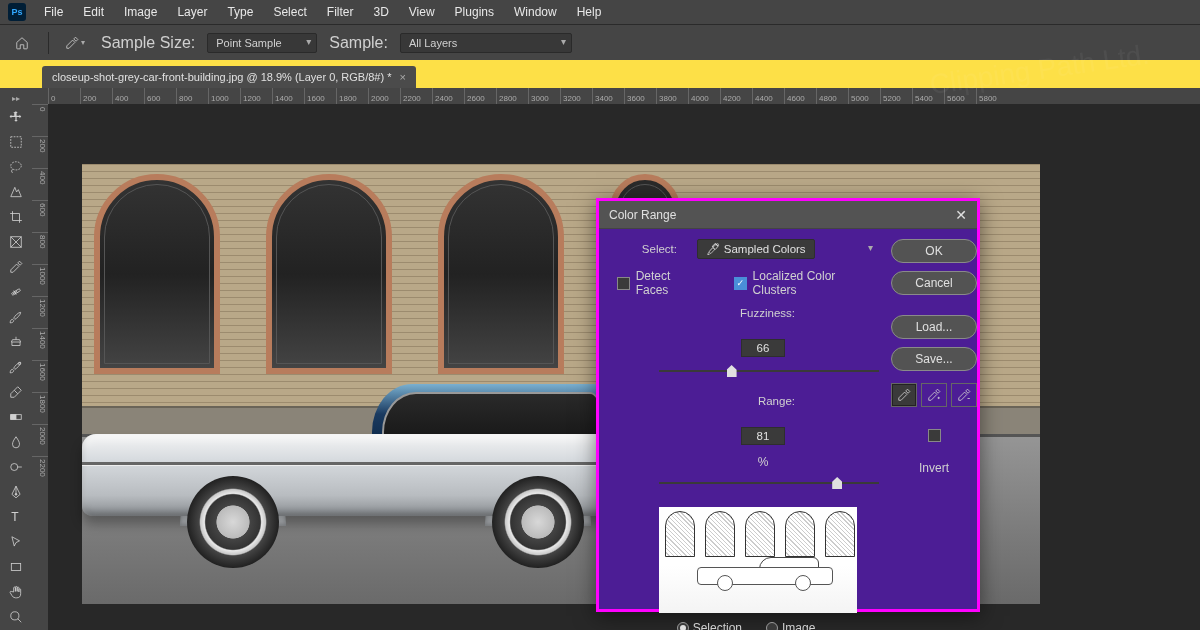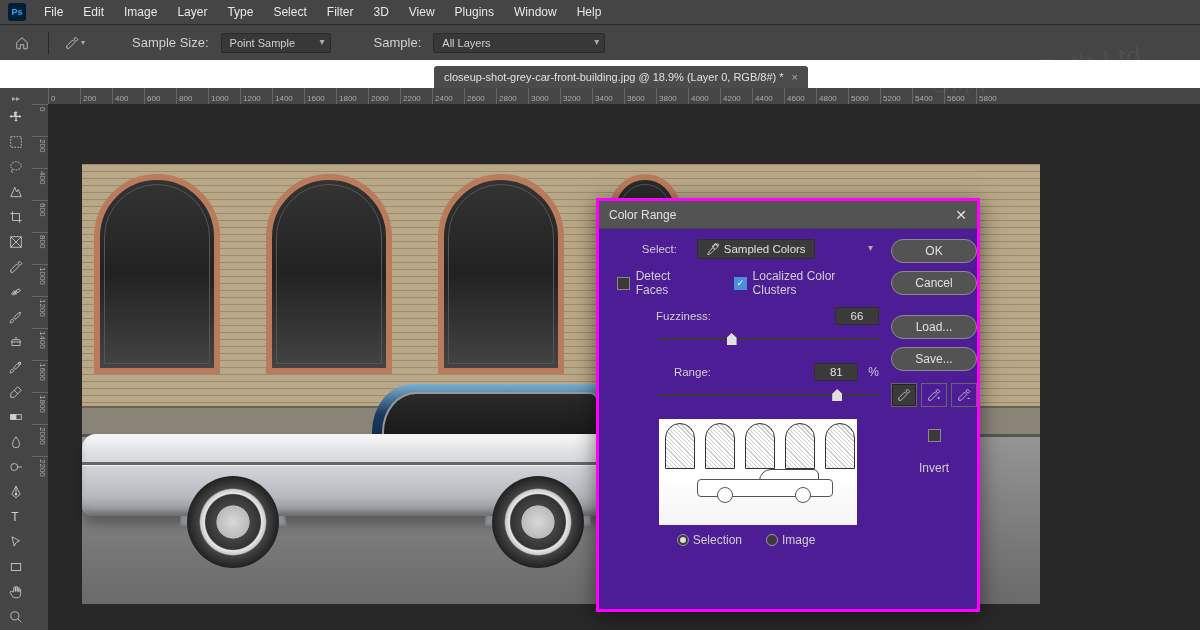--- a/index.html
+++ b/index.html
@@ -3,25 +3,25 @@
 <meta charset="utf-8">
 <style>
 * { margin: 0; padding: 0; box-sizing: border-box; font-family: "Segoe UI", Arial, sans-serif; user-select: none; }
 body { background: #323232; color: #d0d0d0; font-size: 12px; width: 1200px; height: 630px; overflow: hidden; position: relative; }
 .menubar { background: #454545; height: 24px; display: flex; align-items: center; padding-left: 8px; gap: 4px; }
 .ps-icon { width: 18px; height: 18px; background: #001e36; color: #31a8ff; font-size: 9px; font-weight: bold; display: flex; align-items: center; justify-content: center; border-radius: 3px; margin-right: 6px; }
 .menu-item { padding: 2px 8px; font-size: 12px; color: #e8e8e8; cursor: pointer; }
 .optbar { background: #454545; height: 36px; display: flex; align-items: center; padding-left: 8px; gap: 12px; border-top: 1px solid #2a2a2a; }
 .home-icon { width: 28px; height: 28px; display: flex; align-items: center; justify-content: center; }
 .eyedrop-icon { width: 28px; height: 28px; display: flex; align-items: center; justify-content: center; }
-.opt-label { font-size: 13px; color: #d0d0d0; margin-left: 31px; }
+.opt-label { font-size: 16px; color: #d0d0d0; }
 .opt-select { background: #383838; border: 1px solid #2a2a2a; color: #d0d0d0; font-size: 11px; padding: 3px 24px 3px 8px; border-radius: 2px; appearance: none; position: relative; }
 .select-wrap { position: relative; display: inline-block; }
 .select-wrap::after { content: "▾"; position: absolute; right: 6px; top: 3px; font-size: 10px; color: #aaa; pointer-events: none; }
-.tab-strip { background: #ffffff; height: 28px; display: flex; align-items: end; padding-left: 42px; justify-content: center; }
+.tab-strip { background: #fde047; height: 28px; display: flex; align-items: end; padding-left: 42px; }
 .doc-tab { background: #4b4b4b; color: #e0e0e0; font-size: 11px; padding: 5px 10px; border-top-left-radius: 3px; border-top-right-radius: 3px; display: flex; align-items: center; gap: 8px; }
 .doc-tab .close { font-size: 11px; color: #aaa; }
 .workspace { position: relative; display: flex; height: calc(630px - 24px - 36px - 28px); }
 .toolbar { width: 32px; background: #454545; display: flex; flex-direction: column; align-items: center; padding-top: 4px; gap: 1px; }
 .toolbar .expand { height: 12px; width: 100%; display: flex; align-items: center; justify-content: center; font-size: 8px; color: #aaa; }
 .tool { width: 28px; height: 24px; display: flex; align-items: center; justify-content: center; color: #d0d0d0; position: relative; }
 .tool svg { width: 16px; height: 16px; }
 .canvas-zone { flex: 1; position: relative; background: #282828; overflow: hidden; }
 .ruler-h { position: absolute; top: 0; left: 16px; right: 0; height: 16px; background: #454545; display: flex; font-size: 8px; color: #aaa; }
 .ruler-v { position: absolute; top: 16px; left: 0; width: 16px; bottom: 0; background: #454545; display: flex; flex-direction: column; font-size: 8px; color: #aaa; }
@@ -53,21 +53,21 @@
 .dialog-body { display: flex; padding: 10px 10px 8px 14px; gap: 12px; }
 .dialog-main { flex: 1; }
 .dialog-side { width: 92px; display: flex; flex-direction: column; gap: 8px; align-items: stretch; }
 .dlg-btn { background: #535353; border: 1px solid #8a8a8a; border-radius: 14px; color: #e0e0e0; font-size: 12px; padding: 4px 0; text-align: center; cursor: pointer; }
 .dlg-row { display: flex; align-items: center; gap: 20px; margin-bottom: 10px; }
 .dlg-label { color: #d0d0d0; font-size: 11.5px; text-align: right; }
 .dlg-select { flex: 1; background: #3a3a3a; border: 1px solid #2e2e2e; color: #e0e0e0; font-size: 11.5px; padding: 3px 8px; border-radius: 2px; appearance: none; }
 .checkbox-row { display: flex; align-items: center; gap: 6px; margin-bottom: 10px; }
 .cb { width: 13px; height: 13px; border: 1px solid #888; background: #3a3a3a; display: flex; align-items: center; justify-content: center; font-size: 9px; }
 .cb.checked { background: #4a8fd8; border-color: #4a8fd8; color: #fff; }
-.slider-row { display: flex; align-items: center; gap: 10px; margin-bottom: 4px; }
+.slider-row { display: flex; align-items: center; gap: 10px; margin-bottom: 4px; flex-direction: column; }
 .slider-track { position: relative; height: 20px; width: 220px; display: flex; align-items: center; margin-left: 46px; margin-bottom: 14px; }
 .slider-line { position: absolute; left: 0; right: 0; height: 2px; background: #3a3a3a; top: 50%; transform: translateY(-50%); }
 .slider-thumb { position: absolute; width: 10px; height: 12px; background: #e0e0e0; top: 50%; transform: translate(-50%,-50%); clip-path: polygon(50% 0, 100% 40%, 100% 100%, 0 100%, 0 40%); }
 .val-input { width: 44px; background: #3a3a3a; border: 1px solid #2e2e2e; color: #e0e0e0; font-size: 11.5px; padding: 2px 6px; text-align: center; }
 .preview { width: 198px; height: 106px; background: #f8f8f8; margin: 6px 0 8px 46px; position: relative; }
 .preview-inner { position: absolute; inset: 0; background: linear-gradient(180deg, #fff 0%, #fff 55%, #f4f4f4 100%); }
 .preview-arch { position: absolute; width: 30px; height: 46px; top: 4px; border: 1px solid #333; border-top-left-radius: 15px; border-top-right-radius: 15px; background: repeating-linear-gradient(45deg,#fff,#fff 2px,#ccc 2px,#ccc 3px); }
 .preview-car { position: absolute; left: 38px; top: 50px; width: 136px; height: 34px; }
 .preview-car-body { position: absolute; left: 0; bottom: 6px; width: 136px; height: 18px; border: 1px solid #555; border-radius: 4px; background: #fff; }
 .preview-car-top { position: absolute; left: 62px; top: 0; width: 60px; height: 14px; border: 1px solid #444; border-top-left-radius: 12px; border-top-right-radius: 6px; background: #fff; }

